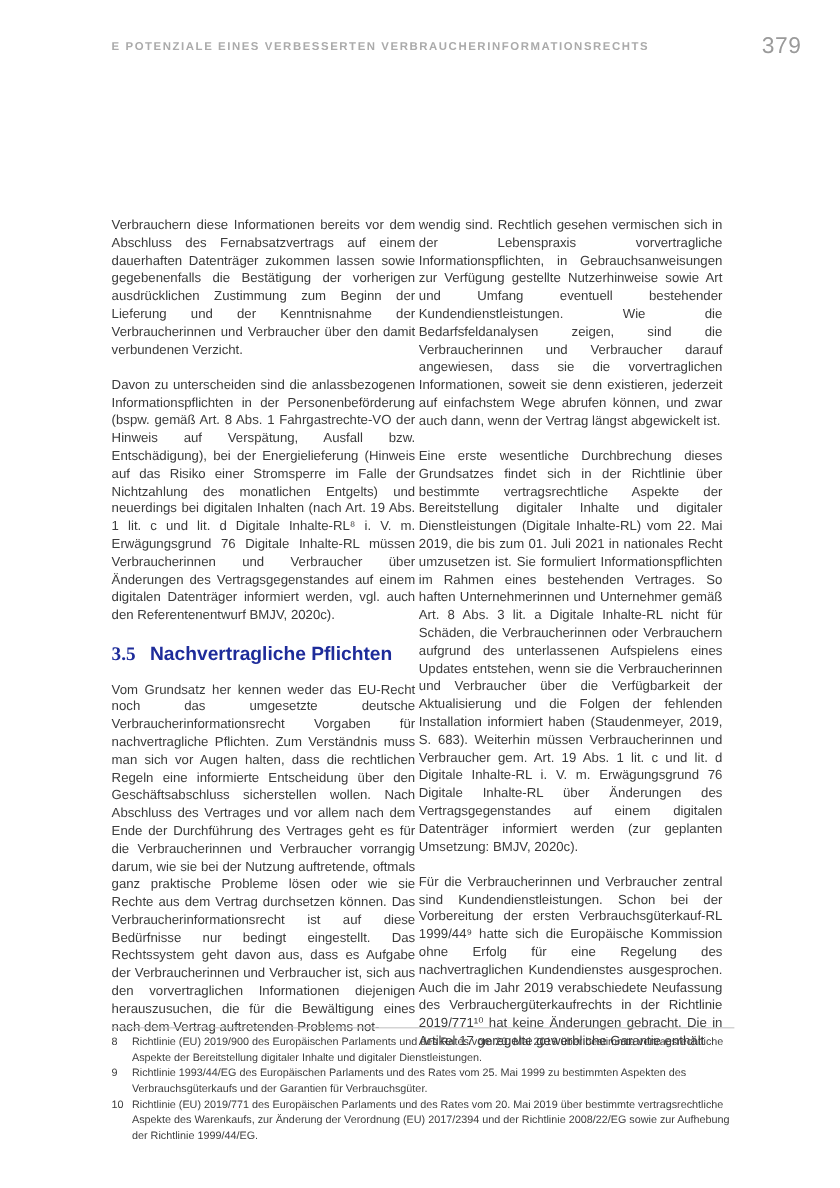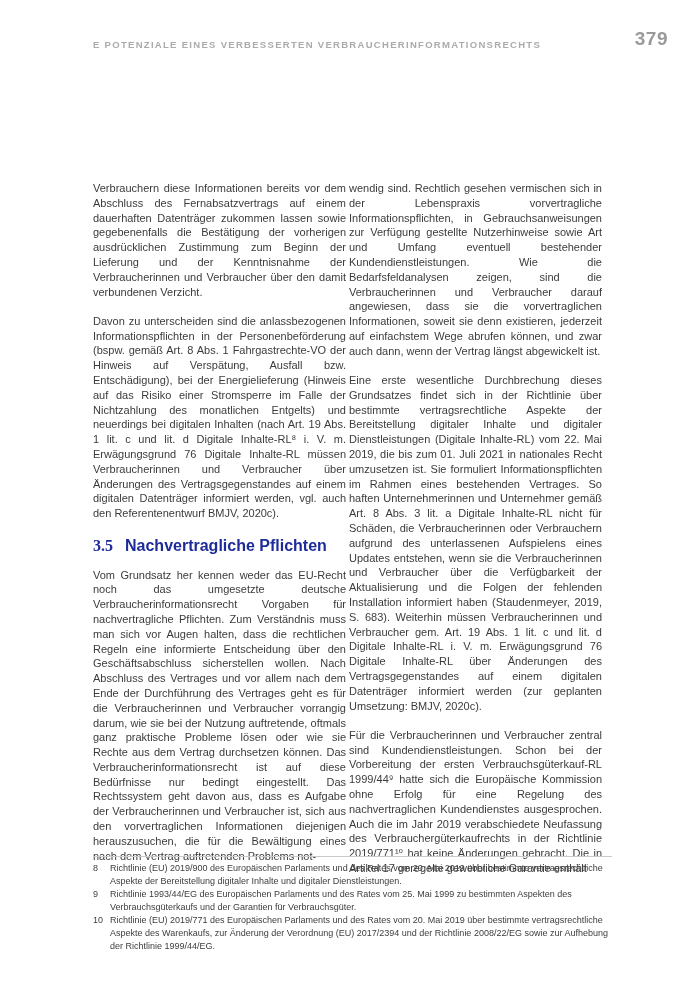--- a/index.html
+++ b/index.html
@@ -4,28 +4,28 @@
 <style>
   html,body{margin:0;padding:0;}
   body{
     width:700px;height:990px;position:relative;background:#ffffff;
     font-family:"Liberation Sans","DejaVu Sans",sans-serif;
     -webkit-font-smoothing:antialiased;
   }
   
   .page-header{
     position:absolute;left:93px;top:28px;width:575px;
-    display:flex;justify-content:space-between;align-items:flex-end;
+    display:flex;justify-content:space-between;align-items:center;
   }
   .running-head{
     font-size:9.5px;font-weight:700;letter-spacing:1.3px;
     color:#ababab;text-transform:uppercase;
   }
   .page-number{
-    font-size:19px;font-weight:700;color:#9a9a9a;letter-spacing:.5px;
+    font-size:19px;font-weight:400;color:#9a9a9a;letter-spacing:.5px;
   }
   
   .columns{
     position:absolute;left:93px;top:181px;width:519px;
     display:flex;gap:3px;
   }
   .col{width:253px;}
   .col p{
     margin:0 0 14.5px 0;
     font-size:11px;line-height:14.8px;color:#3b3b3b;

